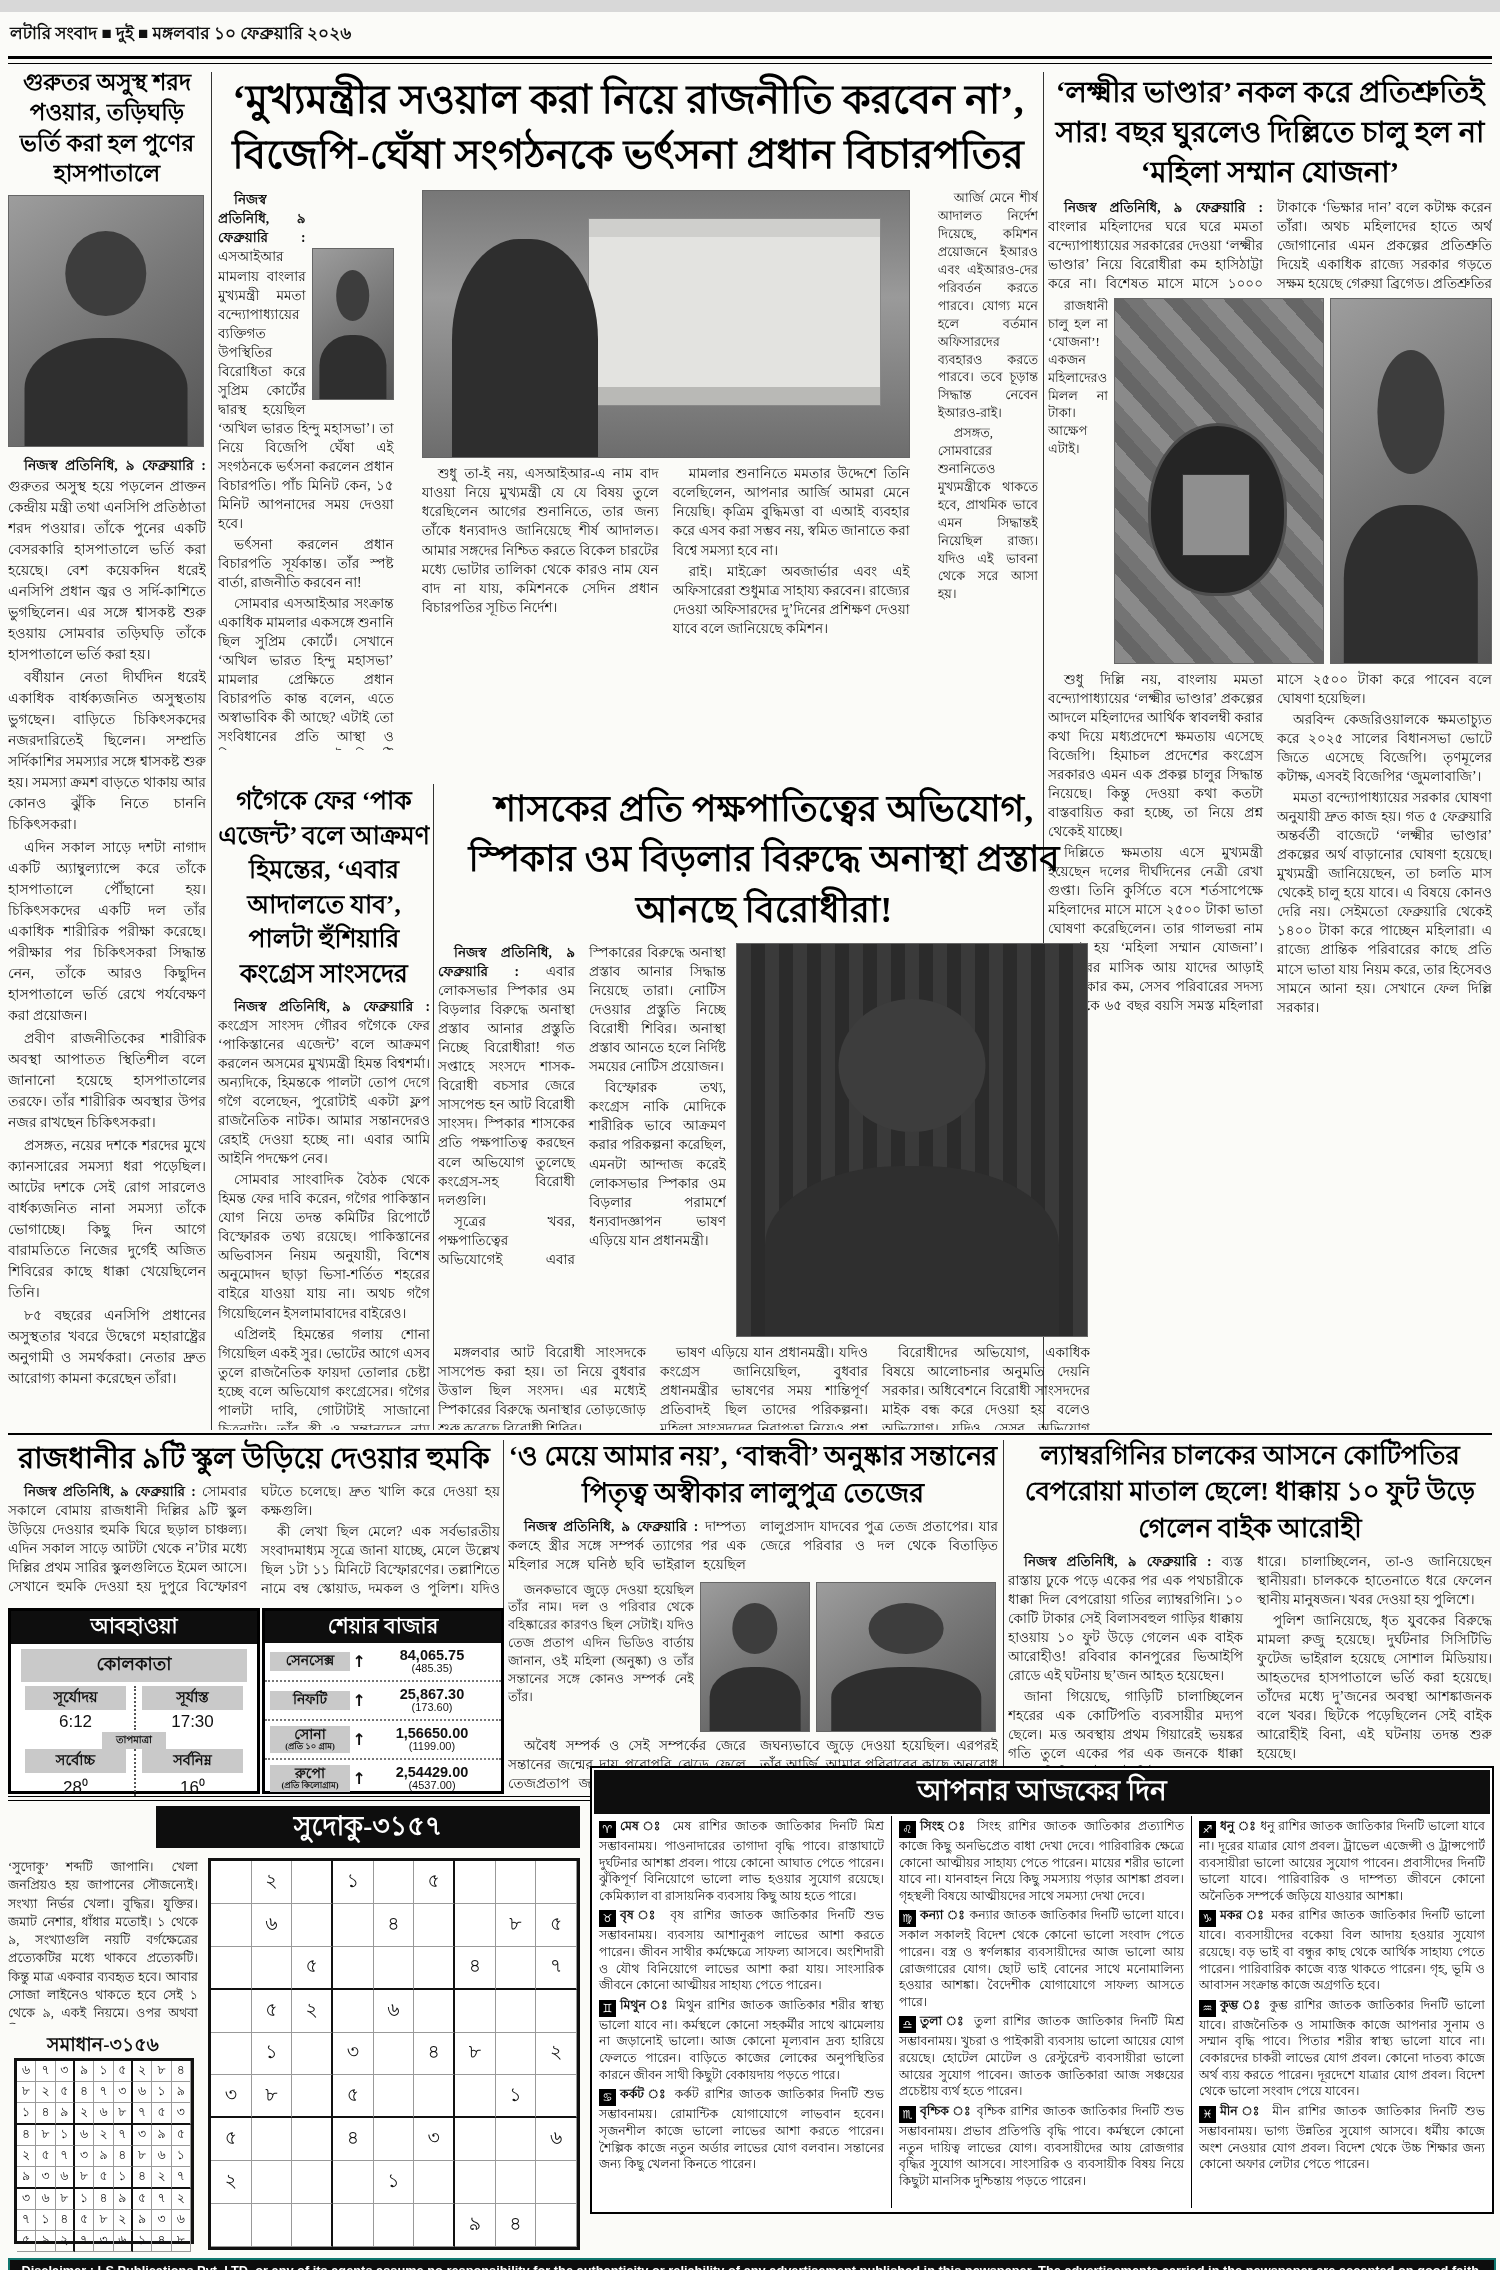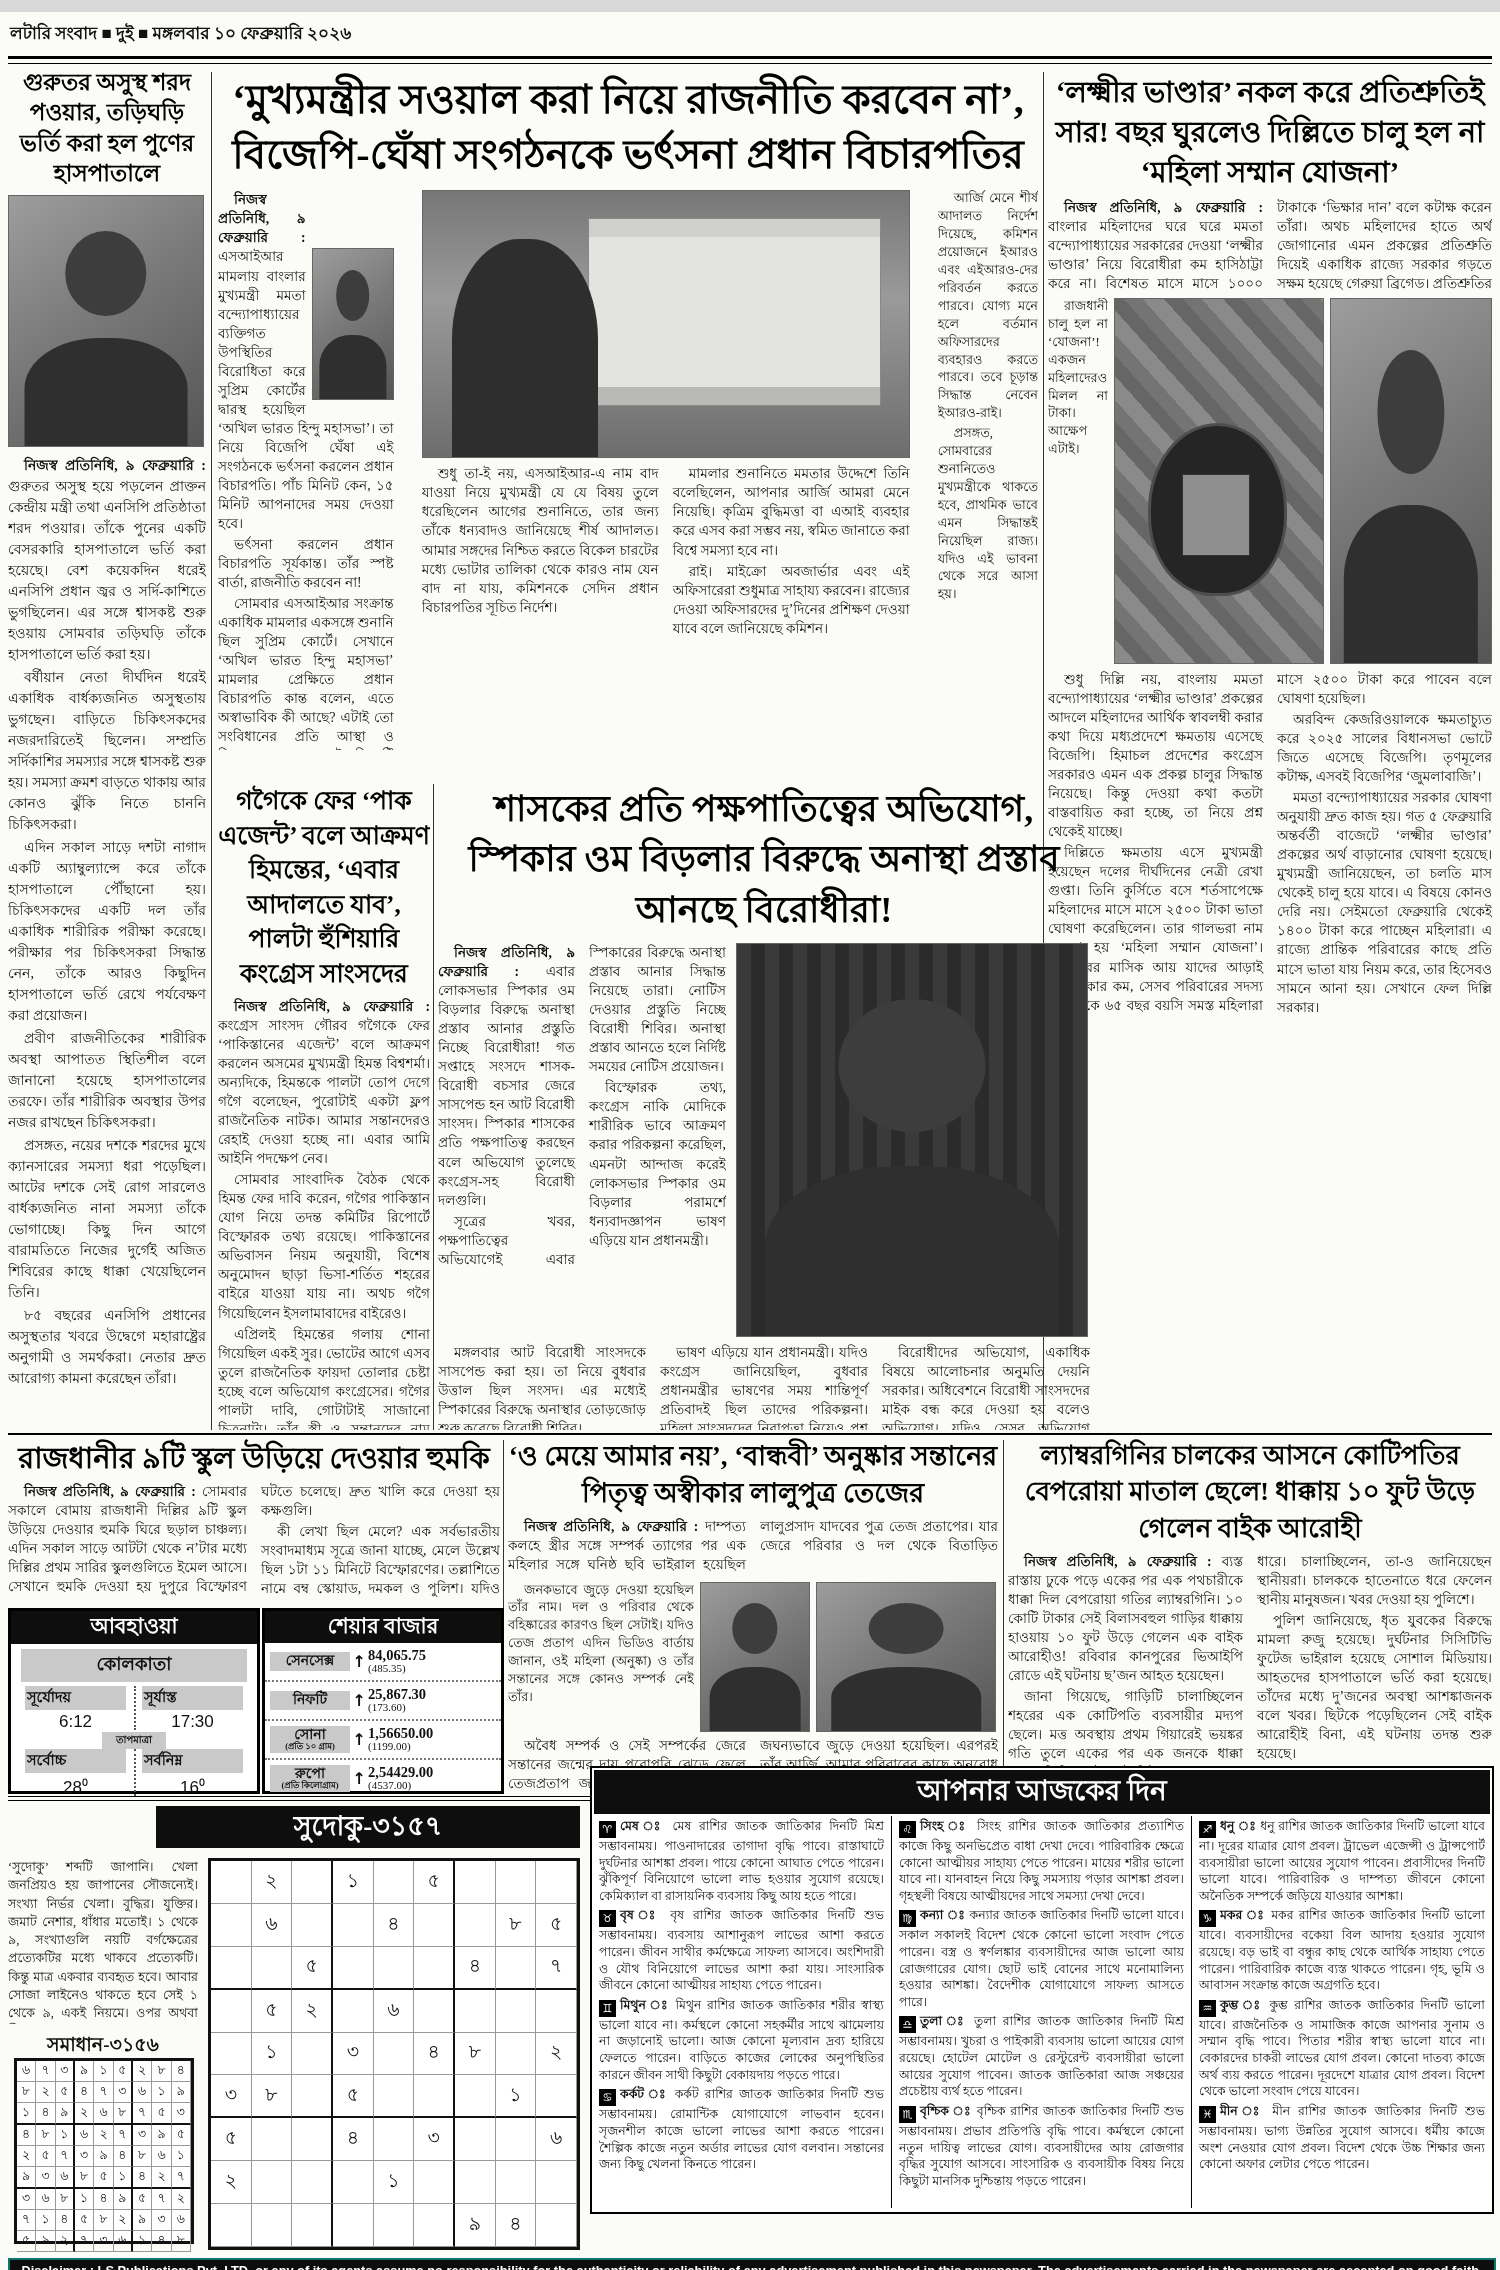--- a/index.html
+++ b/index.html
@@ -46,33 +46,33 @@
          background:#8f8f8f;border:1px solid #333}
   
   .bar{background:#0e0e0e;color:#fff;font-weight:bold;text-align:center;
        display:flex;align-items:center;justify-content:center}
   
   .wxbox{border:3px solid #000;background:#fff}
   .wx-head{height:33px;font-size:21px}
   .wx-city{margin:5px 10px 2px;background:#c9c9c9;text-align:center;font-weight:bold;font-size:18px;padding:1px 0}
   .wx-grid{position:relative;display:grid;grid-template-columns:1fr 1fr;padding:0 6px}
   .wx-grid::before{content:"";position:absolute;left:50%;top:2px;bottom:2px;border-left:2px dotted #555}
-  .chip{background:#c9c9c9;text-align:left;font-weight:bold;font-size:14.5px;margin:2px 8px;padding:0 2px}
+  .chip{background:#c9c9c9;text-align:center;font-weight:bold;font-size:14.5px;margin:2px 8px;padding:0 2px}
   .wx-val{text-align:center;font-size:17px;font-family:"Liberation Sans",sans-serif}
   .chip-mini{background:#c9c9c9;font-size:10px;font-weight:bold;text-align:center;
        width:64px;margin:0 auto;position:relative;z-index:2}
   
   .mkbox{border:3px solid #000;background:#fff}
   .mk-head{height:32px;font-size:21px}
   .mrow{display:flex;align-items:center;padding:1px 5px;border-bottom:2px dotted #777;height:35px}
   .mrow:last-child{border-bottom:none}
   .mlabel{width:78px;background:#c9c9c9;text-align:center;font-weight:bold;font-size:14px;line-height:1.05;padding:2px 1px}
   .mlabel small{display:block;font-size:8.5px;font-weight:bold}
   .mdir{width:18px;text-align:center;font-weight:bold;font-size:16px;font-family:"DejaVu Sans",sans-serif}
-  .mval{flex:1;text-align:left;font-family:Liberation Serif, serif;font-size:14.5px;font-weight:bold;line-height:1.05}
+  .mval{flex:1;text-align:center;font-family:Liberation Sans, sans-serif;font-size:14.5px;font-weight:bold;line-height:1.05}
   .mval small{display:block;font-weight:normal;font-size:11px}
   
   .sgrid{display:grid;grid-template-columns:repeat(9,1fr);grid-auto-rows:1fr;
          border:3px solid #111;background:#fff}
   .sgrid .cell{border-right:1px solid #999;border-bottom:1px solid #999;
          display:flex;align-items:center;justify-content:center}
   .sgrid .cell.vr{border-right:2.5px solid #111}
   .sgrid .cell.hb{border-bottom:2.5px solid #111}
   #puzzle-grid .cell{font-size:19px}
   #solution-grid .cell{font-size:12.5px}

